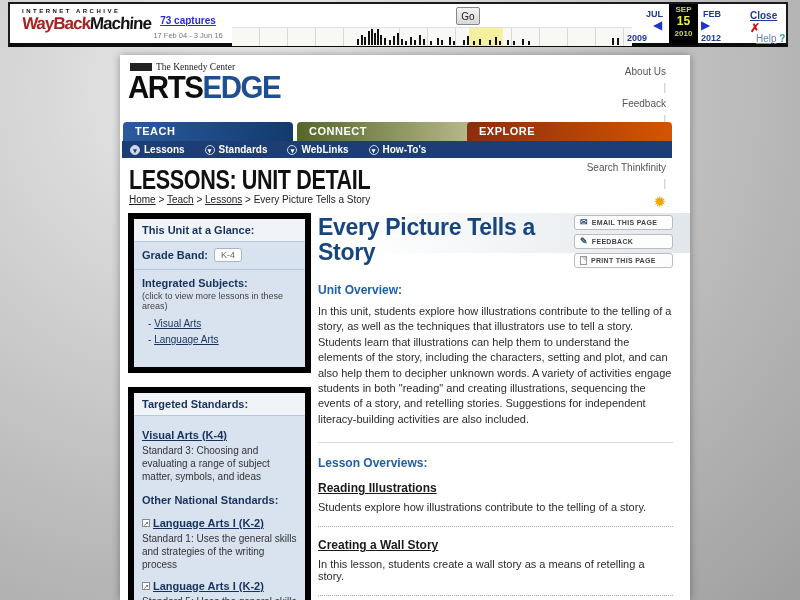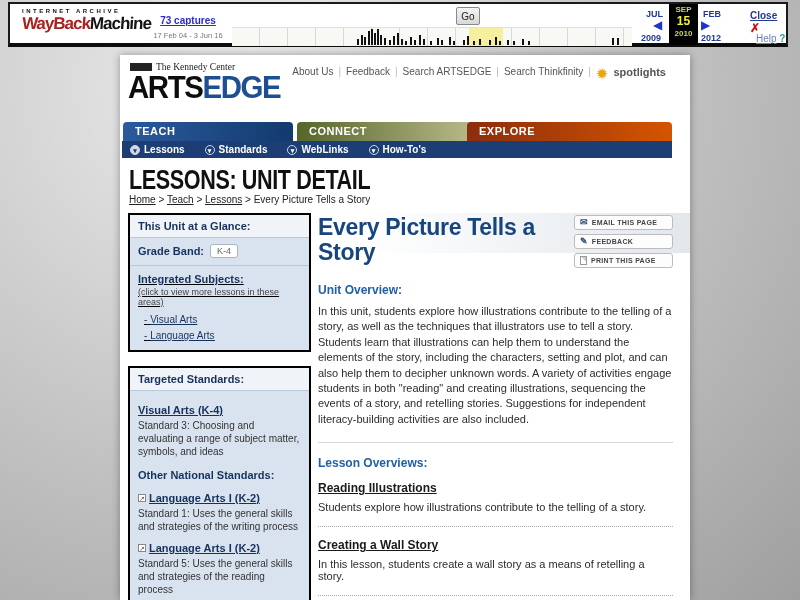--- a/index.html
+++ b/index.html
@@ -53,21 +53,21 @@
     background:#fff; overflow:hidden; box-shadow:0 0 8px rgba(0,0,0,.35); }
 
   .kc-line { position:absolute; left:10px; top:7px; display:flex; align-items:center; gap:4px; }
   .kc-flag { width:22px; height:8px; background:#222; display:inline-block; }
   .kc-text { font-family:"Liberation Serif", serif; font-size:9.5px; color:#222; }
   .brand { position:absolute; left:8px; top:15px; font-size:31px; font-weight:900;
     letter-spacing:-1.5px; transform:scaleX(.95); transform-origin:left; }
   .brand .arts { color:#0d0d0d; } .brand .edge { color:#1d4f92; }
 
   .hdr-links { position:absolute; top:11px; right:24px; font-size:10px; color:#555;
-    display:flex; align-items:flex-start; gap:5px; }
+    display:flex; align-items:flex-end; gap:5px;flex-direction:column; }
   .hdr-links a { color:#555; text-decoration:none; }
   .hdr-sep { color:#bbb; }
   .spot-ico { color:#efa600; font-size:15px; line-height:1; }
   .spot-lbl { font-size:11px; font-weight:900; color:#111; }
 
   .heading-band { position:absolute; right:0; top:158px; width:330px; height:40px;
     background:linear-gradient(to right,#ffffff,#e2e7ec); }
 
   .tab { position:absolute; top:67px; height:19px; border-radius:4px 4px 0 0;
     color:#fff; font-size:11px; font-weight:900; letter-spacing:.5px;
@@ -85,29 +85,29 @@
   .sn-ico.sel { background:#cfd8e8; color:#1d3e74; }
 
   .page-heading { position:absolute; left:9px; top:110px; font-size:27px; font-weight:900;
     color:#111; letter-spacing:-.5px; transform:scaleX(.8); transform-origin:left;
     white-space:nowrap; }
   .breadcrumb { position:absolute; left:9px; top:139px; font-size:10px; color:#222; }
   .breadcrumb a { color:#222; text-decoration:underline; }
 
   
   .sidebar { position:absolute; left:8px; top:158px; width:183px; }
-  .sbox { border:2px solid #000000; margin-bottom:14px; background:#d9e3ef; }
+  .sbox { border:6px solid #000000; margin-bottom:14px; background:#d9e3ef; }
   .sbox-hdr { background:#f0f4f9; border-bottom:1px solid #b9c9dc; padding:5px 8px;
     font-size:11px; font-weight:bold; color:#16325c; }
   .grade-row { padding:6px 8px 7px; border-bottom:1px solid #b9c9dc;
     display:flex; align-items:center; gap:6px; }
   .grade-lbl { font-size:11px; font-weight:bold; color:#16325c; }
   .grade-badge { background:#fff; border:1px solid #aab4c0; border-radius:3px;
     font-size:9px; color:#666; padding:1px 6px; }
-  .subj-block { padding:7px 8px 4px;text-decoration:underline; }
+  .subj-block { padding:7px 8px 17px; }
   .subj-h { font-size:11px; font-weight:bold; color:#16325c; }
   .subj-note { font-size:9px; color:#444; margin:2px 0 7px; }
   .subj-item { font-size:10px; color:#16325c; margin:0 0 5px 6px; }
   .subj-item a { color:#16325c; text-decoration:underline; }
   .std-body { padding:7px 8px 10px; }
   .std-h { font-size:11px; font-weight:bold; color:#16325c; line-height:1.25; }
   .std-link { display:inline-block; font-size:11px; font-weight:bold; color:#16325c;
     text-decoration:underline; margin-top:6px; }
   .std-desc { font-size:10px; color:#333; line-height:1.3; margin-top:1px; }
   .ext-ico { display:inline-block; width:8px; height:8px; border:1px solid #888;
@@ -182,21 +182,21 @@
       <div class="tl-bar" style="left: 267px; height: 4px;"></div>
       <div class="tl-bar" style="left: 275px; height: 5px;"></div>
       <div class="tl-bar" style="left: 281px; height: 4px;"></div>
       <div class="tl-bar" style="left: 290px; height: 6px;"></div>
       <div class="tl-bar" style="left: 296px; height: 4px;"></div>
       <div class="tl-bar" style="left: 380px; height: 7px;"></div>
       <div class="tl-bar" style="left: 385px; height: 7px;"></div>
     </div>
   <div class="wb-month" style="left:636px; top:5px;">JUL</div>
   <div class="wb-arrow" style="left:643px; top:15px;">◀</div>
-  <div class="wb-year" style="left:631px; top:29px;">2009</div>
+  <div class="wb-year" style="left:617px; top:29px;">2009</div>
   <div id="wb-sep-box">
     <div class="m">SEP</div>
     <div class="d">15</div>
     <div class="y">2010</div>
   </div>
   <div class="wb-month" style="left:693px; top:5px;">FEB</div>
   <div class="wb-arrow" style="left:691px; top:15px;">▶</div>
   <div class="wb-year" style="left:691px; top:29px;">2012</div>
   <div class="wb-close">
     <a href="#">Close</a>

